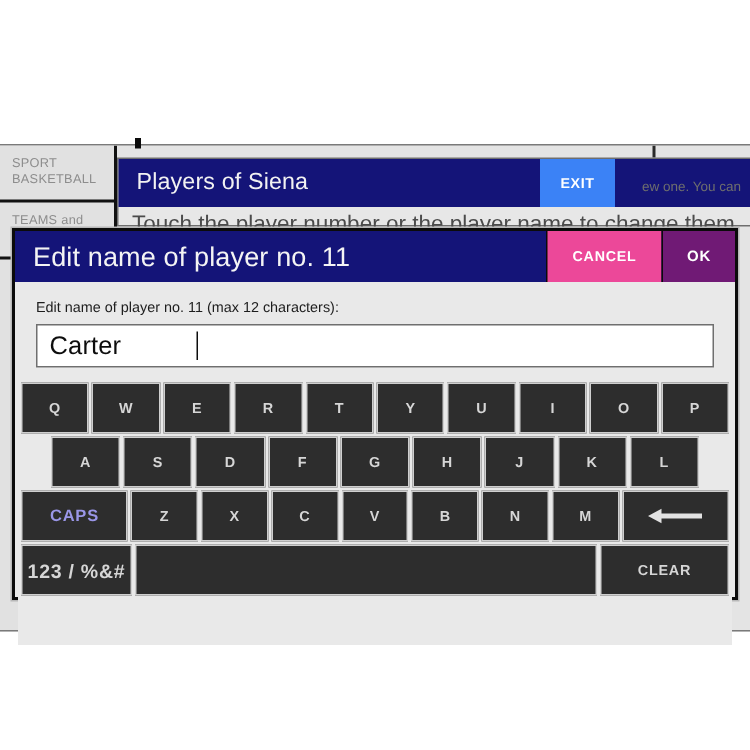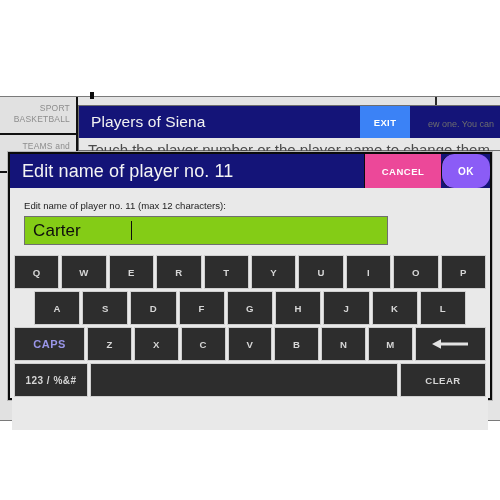--- a/index.html
+++ b/index.html
@@ -28,21 +28,20 @@
     box-sizing:border-box;
   }
   .bg-side-cell{
     position:relative;
     padding:6px 6px 6px 8px;
     border-bottom:2px solid #111;
     color:#8d8d8d;
     font-size:8.5px;
     line-height:11px;
     letter-spacing:.2px;
-    text-align:right;
   }
   .bg-side-cell.tall{height:38px;box-sizing:border-box;}
 
   
   .siena-panel{
     position:absolute;left:78px;top:8px;width:435px;height:46px;
     background:#e7e7e7;
     border:1px solid #6e6e6e;
     box-sizing:border-box;
   }
@@ -89,37 +88,36 @@
     flex:1;display:flex;align-items:center;
     color:#f4f4f4;font-size:18px;padding-left:12px;letter-spacing:.1px;
   }
   .dlg-cancel{
     width:76px;background:#ec4899;color:#ffffff;
     font-size:9.5px;font-weight:bold;letter-spacing:.5px;
     display:flex;align-items:center;justify-content:center;
     border-left:1px solid #0b0b0b;
   }
   .dlg-ok{
-    width:48px;background:#8b5cf6;color:#ffffff;
+    width:48px;background:#701a75;color:#ffffff;
     font-size:10px;font-weight:bold;letter-spacing:.5px;
     display:flex;align-items:center;justify-content:center;
     border-left:1px solid #0b0b0b;
-    border-radius:13px;
   }
   .dlg-body{
     position:absolute;left:0;top:34px;width:100%;bottom:0;
     background:#e9e9e9;
   }
   .field-label{
     position:absolute;left:14px;top:12px;
     font-size:9.6px;color:#1d1d1d;
   }
   .text-input{
-    position:absolute;left:14px;top:28px;width:364px;height:29px;
-    background:#84cc16;border:1px solid #6f6f6f;box-sizing:border-box;
+    position:absolute;left:14px;top:28px;width:452px;height:29px;
+    background:#ffffff;border:1px solid #6f6f6f;box-sizing:border-box;
     display:flex;align-items:center;gap:48px;
   }
   .text-value{
     font-size:17px;color:#0d0d0d;margin-left:8px;letter-spacing:.1px;
   }
   .caret{
     display:inline-block;width:1px;height:19px;background:#0d0d0d;
     margin-left:2px;vertical-align:middle;
   }
 
@@ -140,21 +138,21 @@
     border:1px solid #cfcfcf;
     box-sizing:border-box;
     display:flex;align-items:center;justify-content:center;
     font-size:9.6px;font-weight:bold;letter-spacing:.5px;
     margin-right:2px;
   }
   .key:last-child{margin-right:0;}
   .key.letter{flex:1 1 0;}
   .key.caps{flex:1.62 1 0;color:#9a96e8;font-size:11px;}
   .key.back{flex:1.62 1 0;}
-  .key.num{width:74px;flex:none;font-size:10px;}
+  .key.num{width:74px;flex:none;font-size:13px;}
   .key.space{flex:1 1 0;}
   .key.clear{width:86px;flex:none;}
   .row2{padding-left:22px;padding-right:22px;}
   .arrow-ico{display:block;width:40px;height:12px;}
 
   
   .tick{position:absolute;width:4px;height:7px;background:#0b0b0b;}
 </style>
 </head>
 <body>

